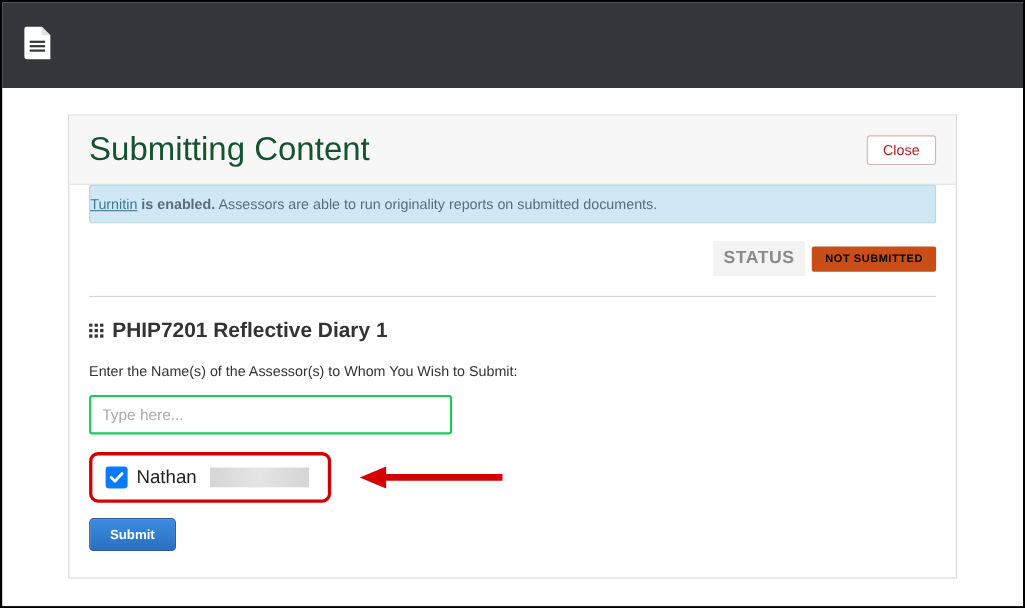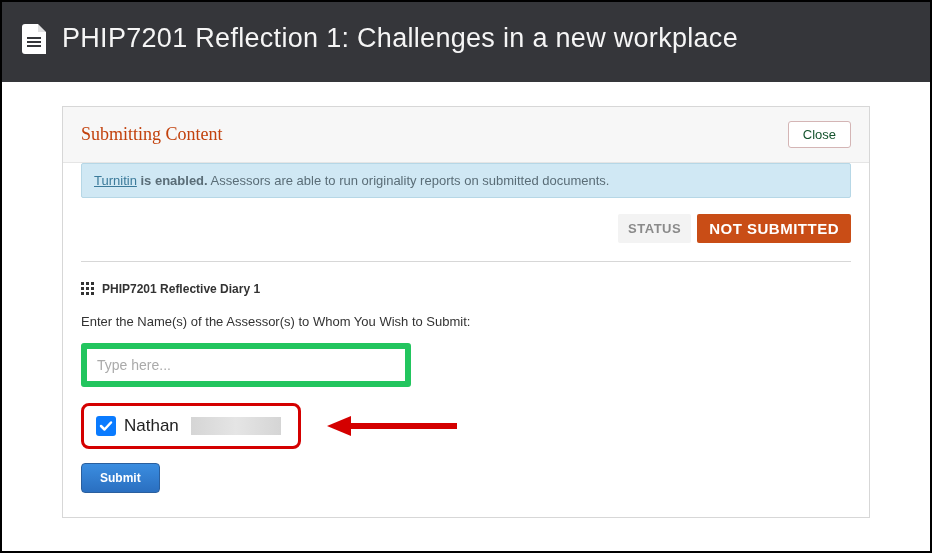--- a/index.html
+++ b/index.html
@@ -46,39 +46,38 @@
     }
     .panel-header {
       background: #f7f7f7;
       border-bottom: 1px solid #e5e5e5;
       padding: 14px 18px 14px 18px;
       display: flex;
       align-items: center;
       justify-content: space-between;
     }
     .panel-title {
-      font-size: 18px;
+      font-size: 30px;
       font-weight: 300;
-      color: #c2410c;
-      font-family: Liberation Serif, serif;
+      color: #14532d;
     }
     .close-btn {
       background: #fff;
       border: 1px solid #d4b5b5;
-      color: #14532d;
+      color: #b91c1c;
       font-size: 13px;
       padding: 5px 14px;
       border-radius: 3px;
       cursor: pointer;
     }
     .info-bar {
       margin: 0 18px 16px 18px;
       background: #d0e8f4;
       border: 1px solid #b6d7e6;
-      padding: 9px 12px;
+      padding: 9px 0;
       font-size: 13px;
       color: #5a6d77;
       border-radius: 2px;
     }
     .info-bar a {
       color: #3b7a9a;
       text-decoration: underline;
     }
     .info-bar strong {
       color: #5a6d77;
@@ -86,65 +85,65 @@
     .status-row {
       display: flex;
       justify-content: flex-end;
       align-items: center;
       gap: 6px;
       padding: 0 18px 18px 18px;
     }
     .status-label-box {
       background: #f3f3f3;
       color: #8a8a8a;
-      font-size: 13px;
+      font-size: 16px;
       font-weight: 700;
       letter-spacing: 0.5px;
       padding: 7px 10px;
       border-radius: 2px;
     }
     .status-value-box {
       background: #c94d16;
-      color: #ffffff;
-      font-size: 15px;
+      color: #000000;
+      font-size: 10px;
       font-weight: 700;
       letter-spacing: 0.5px;
       padding: 6px 12px;
       border-radius: 2px;
     }
     .divider {
       margin: 0 18px;
       border-top: 1px solid #d7d7d7;
     }
     .section {
       padding: 20px 18px 24px 18px;
     }
     .section-title-row {
       display: flex;
       align-items: center;
       gap: 7px;
       margin-bottom: 18px;
     }
     .section-title {
-      font-size: 12px;
+      font-size: 19px;
       font-weight: 700;
       color: #333;
     }
     .prompt {
       font-size: 13px;
       color: #333;
       margin-bottom: 14px;
       font-weight: 400;
     }
     .text-input {
       width: 330px;
       padding: 8px 10px;
       font-size: 14px;
       color: #888;
-      border: 6px solid #22c55e;
+      border: 2px solid #22c55e;
       border-radius: 3px;
       background: #fff;
     }
     .text-input::placeholder {
       color: #aaa;
     }
     .selected-area {
       margin-top: 16px;
       position: relative;
       display: flex;
@@ -205,21 +204,20 @@
 
 <div class="outer-border">
   <div class="header">
     <svg width="24" height="30" viewBox="0 0 24 30" fill="none">
       <path d="M3 0 H16 L24 8 V30 H3 A3 3 0 0 1 0 27 V3 A3 3 0 0 1 3 0 Z" fill="#fff"></path>
       <path d="M16 0 V8 H24 Z" fill="#35363a" opacity="0.15"></path>
       <rect x="5" y="13" width="14" height="2" fill="#35363a"></rect>
       <rect x="5" y="17" width="14" height="2" fill="#35363a"></rect>
       <rect x="5" y="21" width="14" height="2" fill="#35363a"></rect>
     </svg>
-    <div class="header-title">PHIP7201 Reflection 1: Challenges in a new workplace</div>
   </div>
 
   <div class="content-wrap">
     <div class="panel">
       <div class="panel-header">
         <div class="panel-title">Submitting Content</div>
         <button class="close-btn">Close</button>
       </div>
 
       <div class="info-bar">

